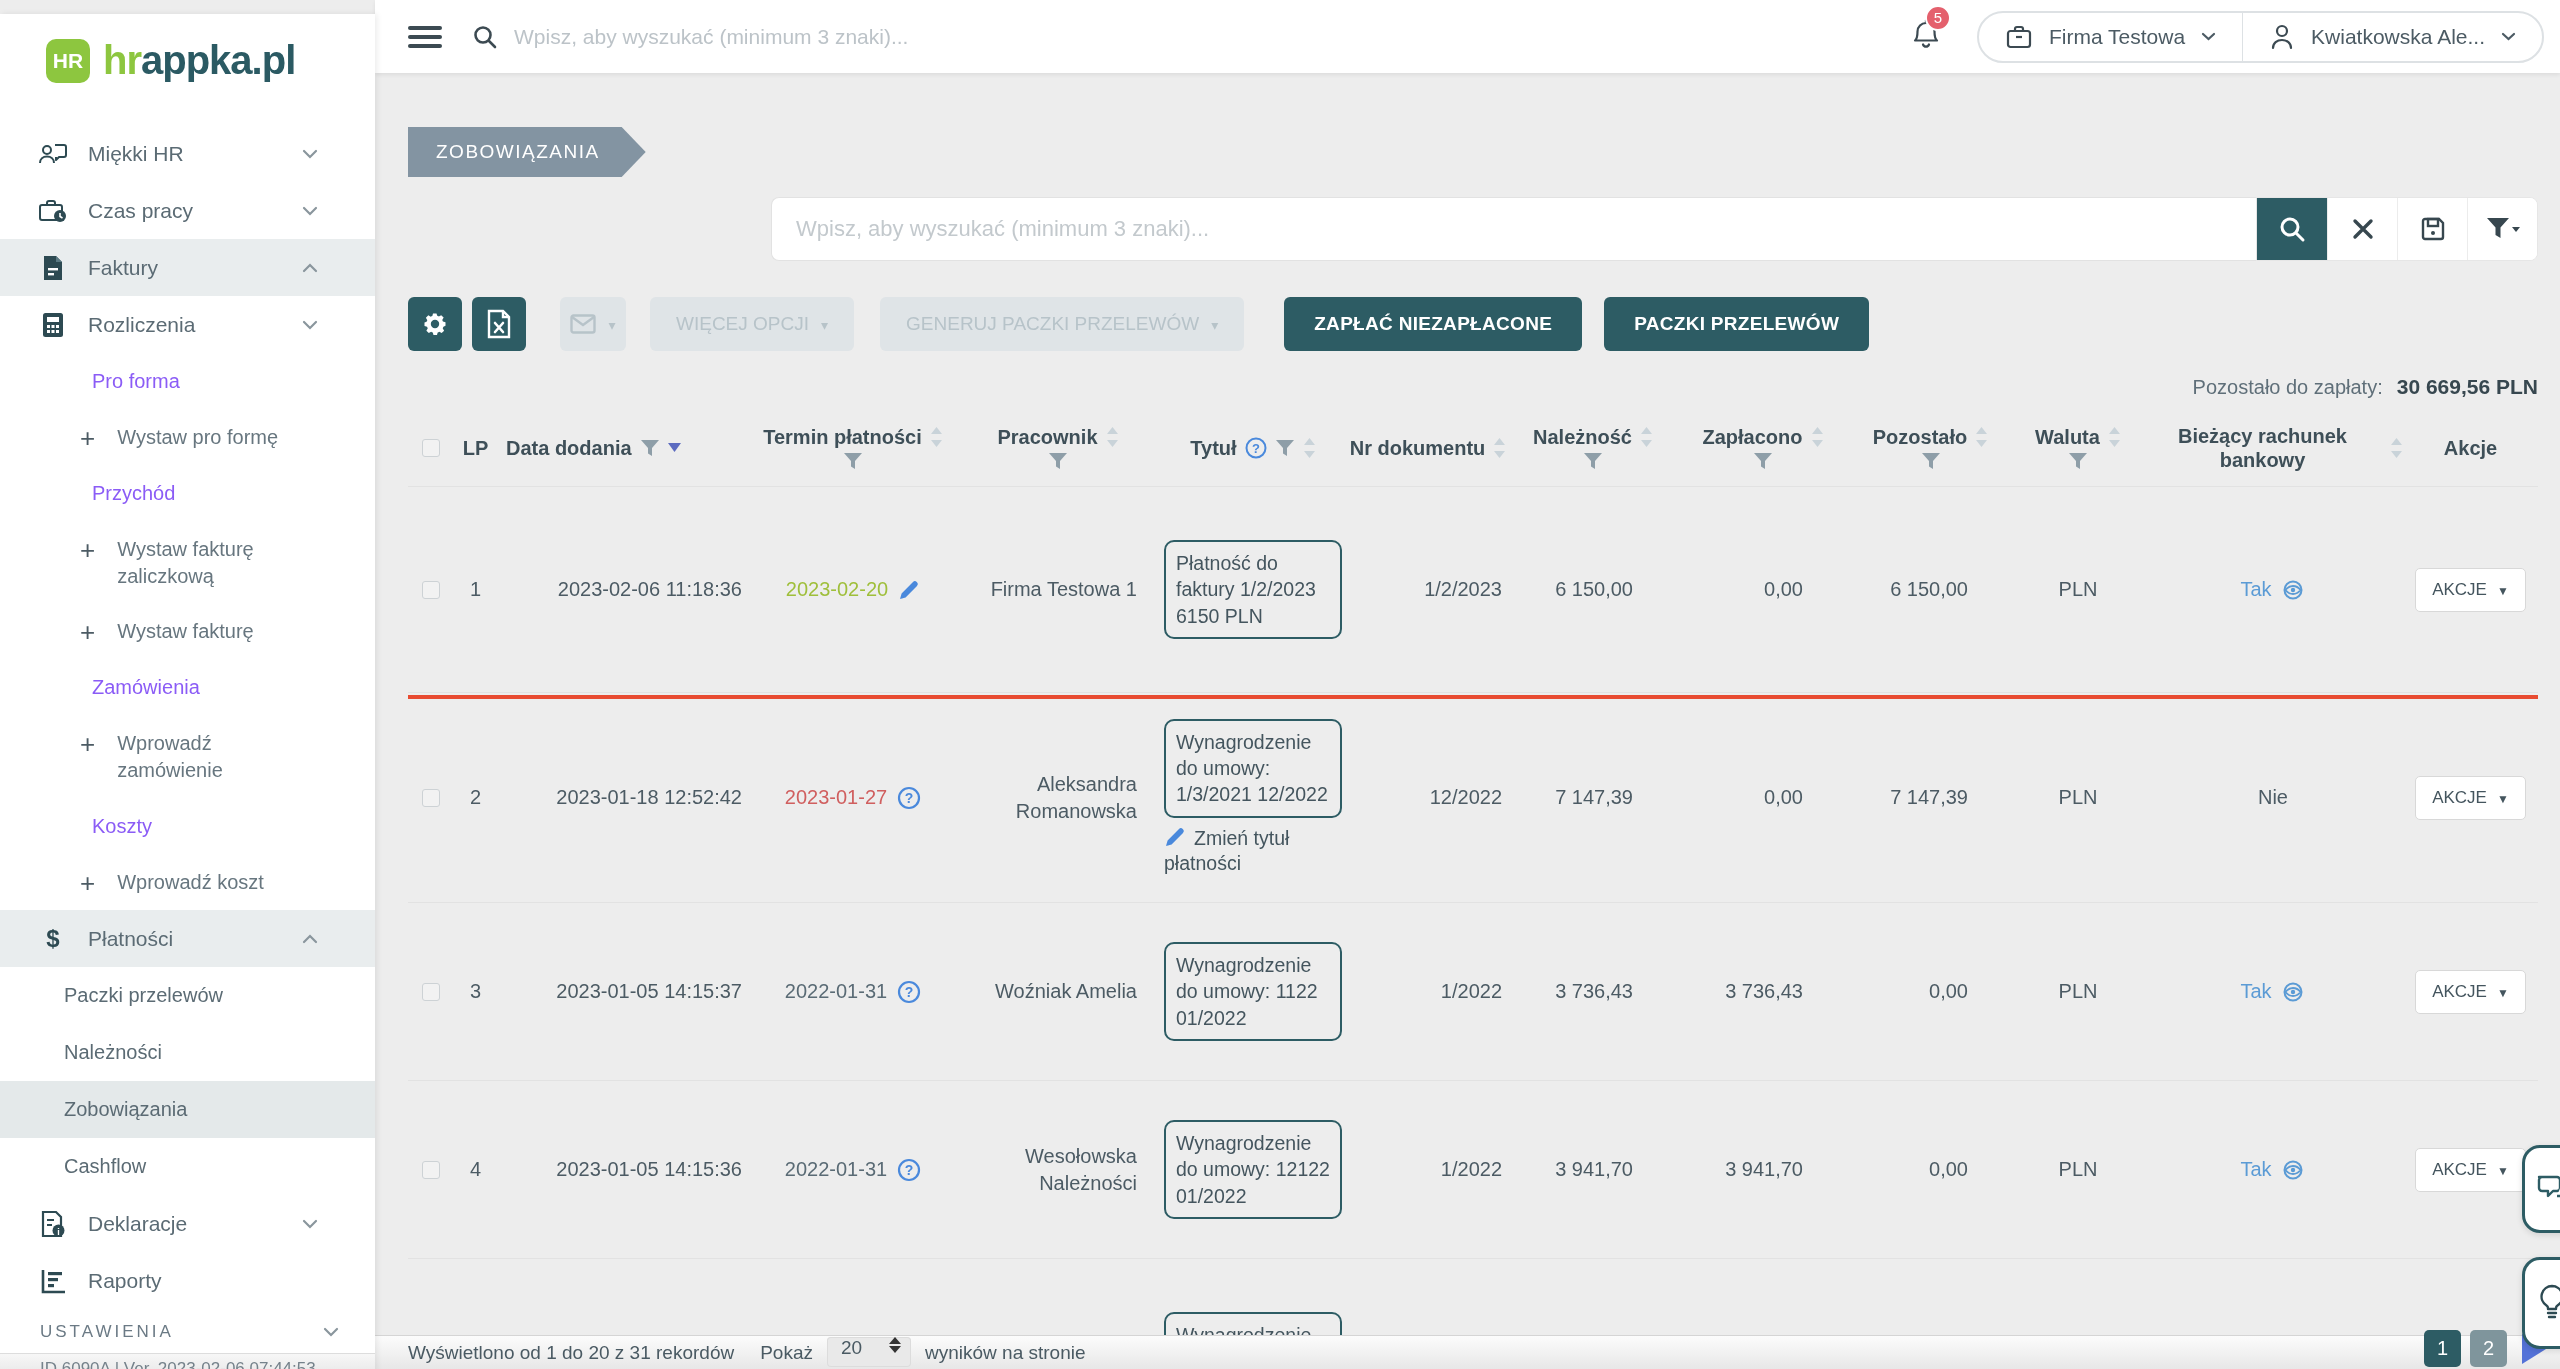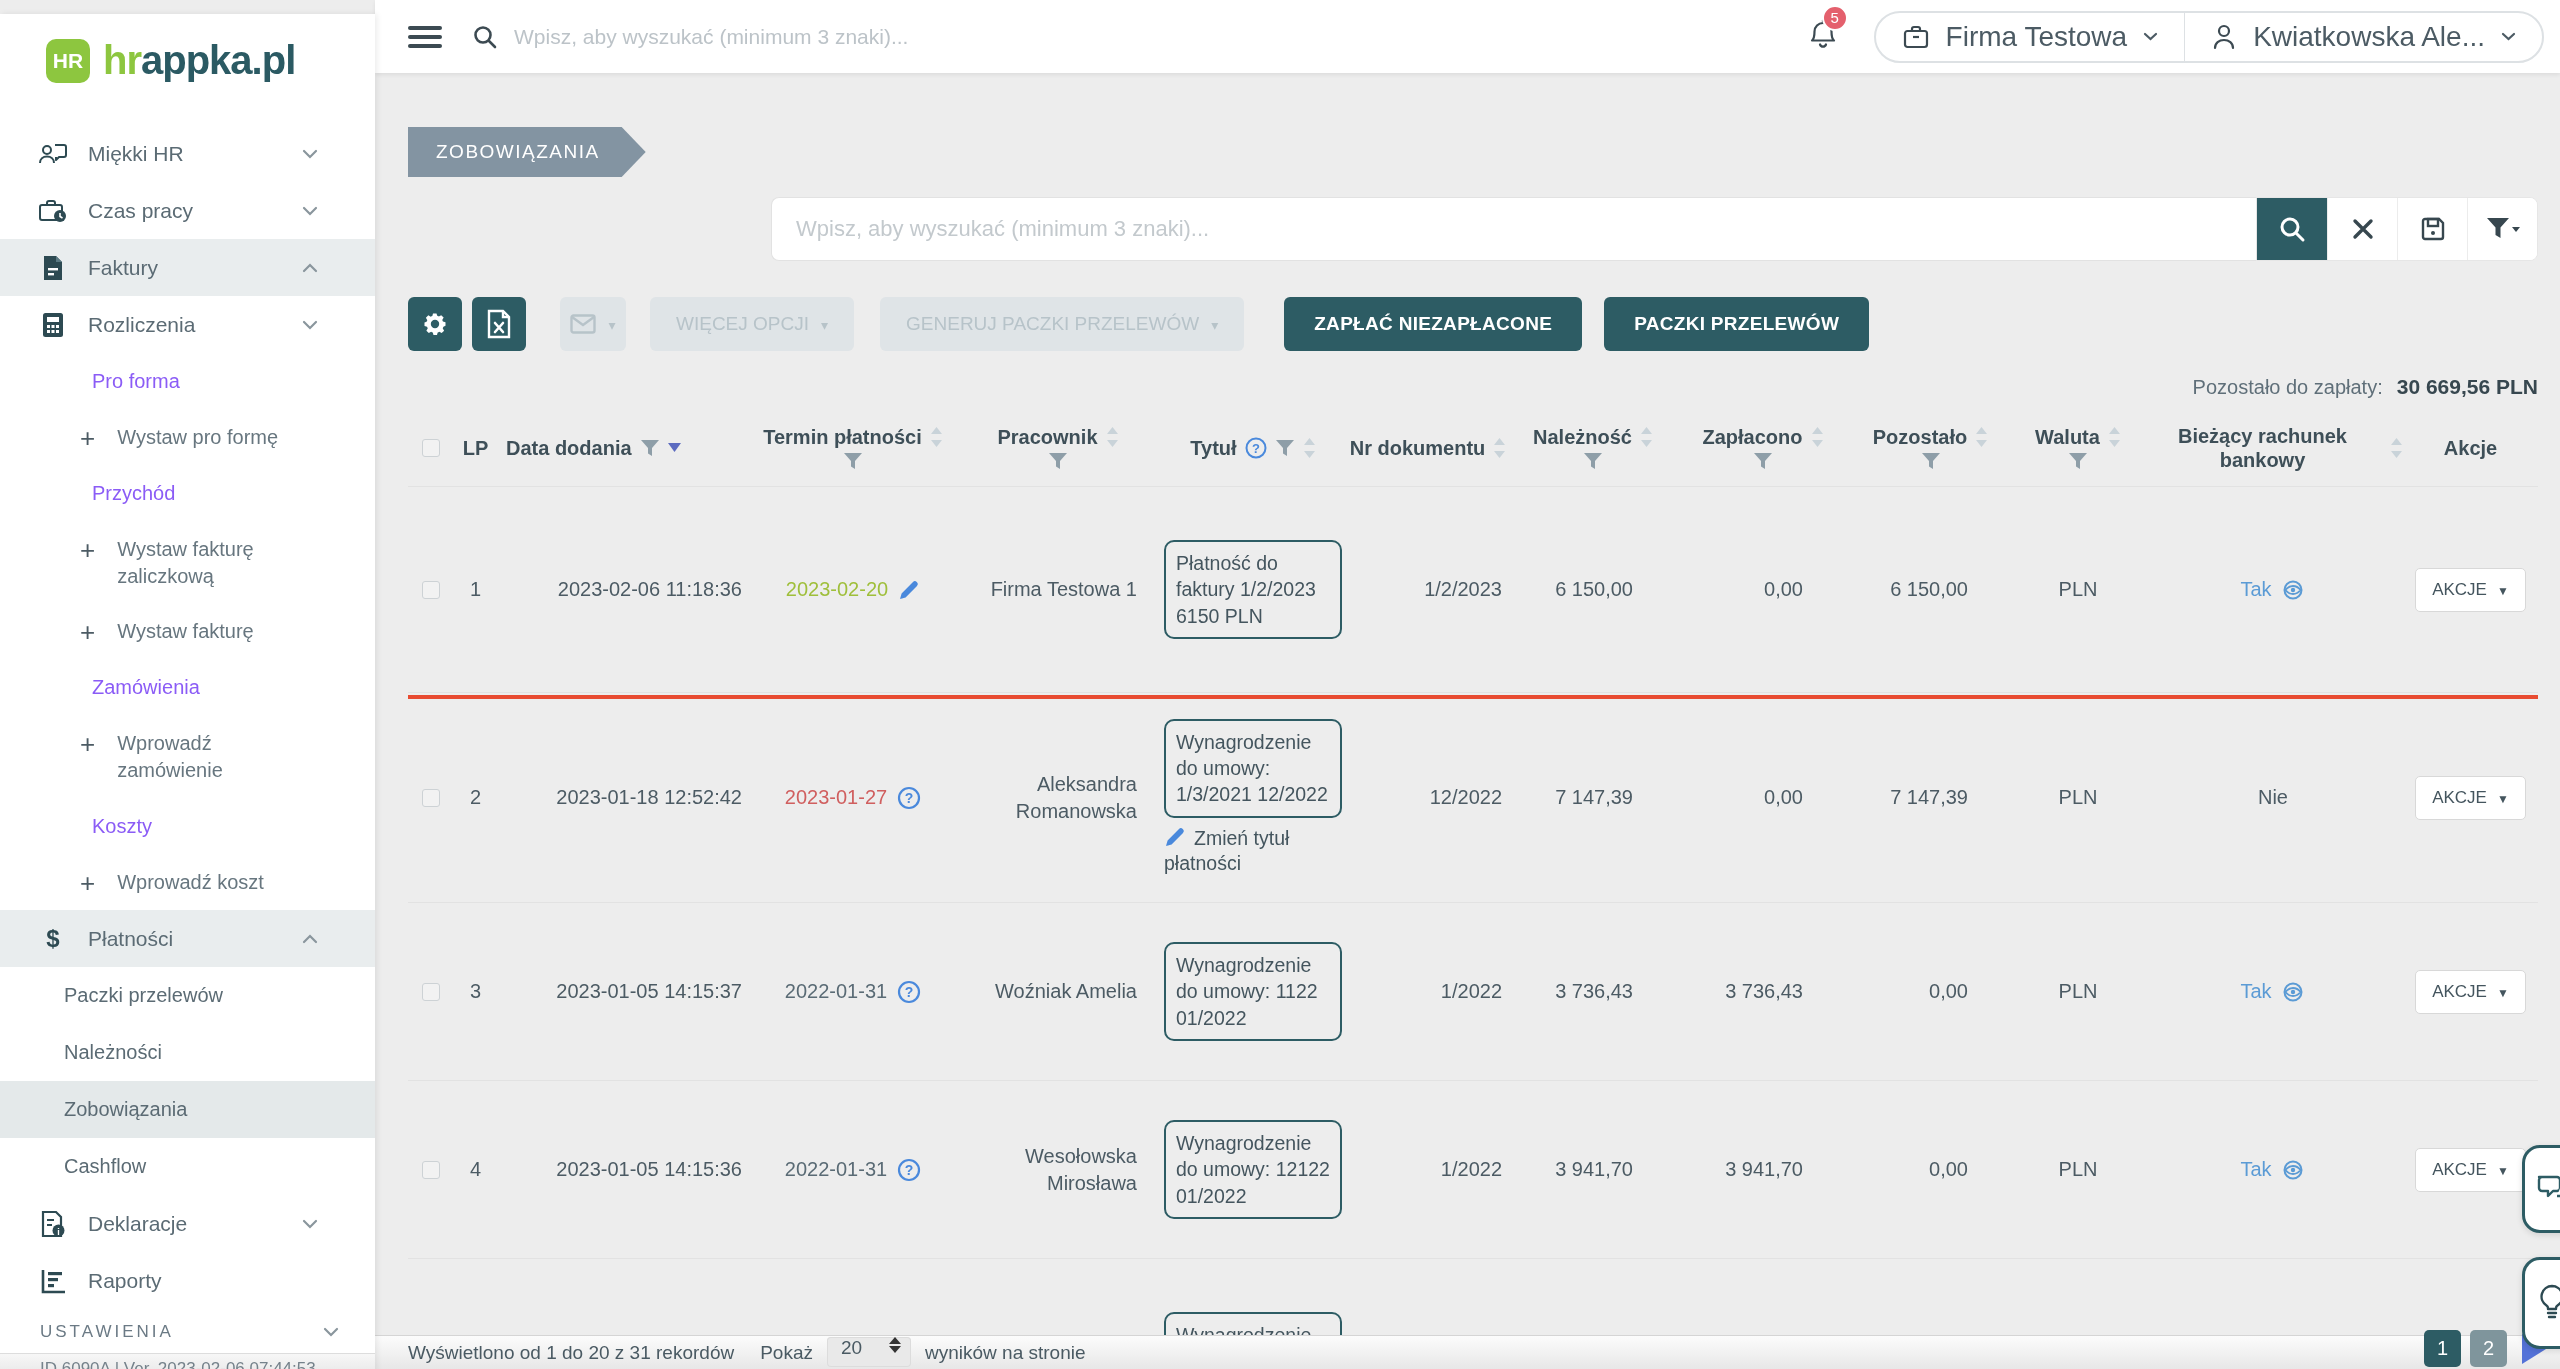--- a/index.html
+++ b/index.html
@@ -45,21 +45,21 @@
   .hamburger div { height:4px; background:#3c4a52; border-radius:2px; margin:5px 0; }
   .top-search { display:flex; align-items:center; gap:16px; flex:1; }
   .top-search input { border:none; outline:none; font-size:21px; width:700px; color:#4c5b64;
     font-family:inherit; background:transparent; }
   .top-search input::placeholder { color:#bcc3c8; }
   .bell-wrap { position:relative; margin-left:auto; margin-right:36px; cursor:pointer; }
   .badge { position:absolute; top:-14px; right:-10px; min-width:26px; height:26px; background:#e4606d;
     border-radius:50%; color:#fff; font-size:15px; display:flex; align-items:center; justify-content:center;
     border:2px solid #fff; }
   .pill { display:flex; align-items:center; height:52px; border:2px solid #dde1e4; border-radius:28px; }
-  .pill-half { display:flex; align-items:center; gap:16px; padding:0 26px; font-size:28px; color:#4c5b64; cursor:pointer; }
+  .pill-half { display:flex; align-items:center; gap:16px; padding:0 26px; font-size:21px; color:#4c5b64; cursor:pointer; }
   .pill-div { width:1px; height:52px; background:#dde1e4; }
 
   
   .main { position:absolute; left:375px; top:73px; right:0; bottom:0; padding:0 22px 0 33px; }
   .breadcrumb { margin-top:54px; display:inline-flex; align-items:center; height:50px;
     background:#8394a2; color:#fff; font-size:19px; letter-spacing:1.5px; padding:0 46px 0 28px;
     clip-path:polygon(0 0, calc(100% - 24px) 0, 100% 50%, calc(100% - 24px) 100%, 0 100%); }
   .search-row { margin-top:20px; margin-left:363px; display:flex; height:64px; }
   .search-row input { flex:1; border:1px solid #e2e2e2; border-right:none; border-radius:8px 0 0 8px;
     font-size:22px; padding:0 24px; color:#4c5b64; outline:none; font-family:inherit; background:#fff; }
@@ -724,21 +724,21 @@
           <div class="cell c-left">2023-01-05 14:15:36</div>
           <div class="cell c-center">
             <span class="due-normal">2022-01-31</span>
             <span class="icn">
               <svg width="24" height="24" viewBox="0 0 24 24">
                 <circle cx="12" cy="12" r="10" fill="none" stroke="#4a89dc" stroke-width="2.2"></circle>
                 <text x="12" y="17" text-anchor="middle" fill="#4a89dc" font-size="14" font-weight="bold">?</text>
               </svg>
             </span>
           </div>
-          <div class="cell c-left" style="line-height: 1.35; max-width: 185px;">Wesołowska Mirosława</div>
+          <div class="cell c-left" style="line-height: 1.35; max-width: 185px;">Wesołowska Należności</div>
           <div class="cell">
             <div class="title-box">Wynagrodzenie do umowy: 12122 01/2022</div>
           </div>
           <div class="cell c-left" style="padding-left: 14px;">1/2022</div>
           <div class="cell c-right">3 941,70</div>
           <div class="cell c-right">3 941,70</div>
           <div class="cell c-right">0,00</div>
           <div class="cell c-center">PLN</div>
           <div class="cell c-center">
             <span class="acct-yes">

